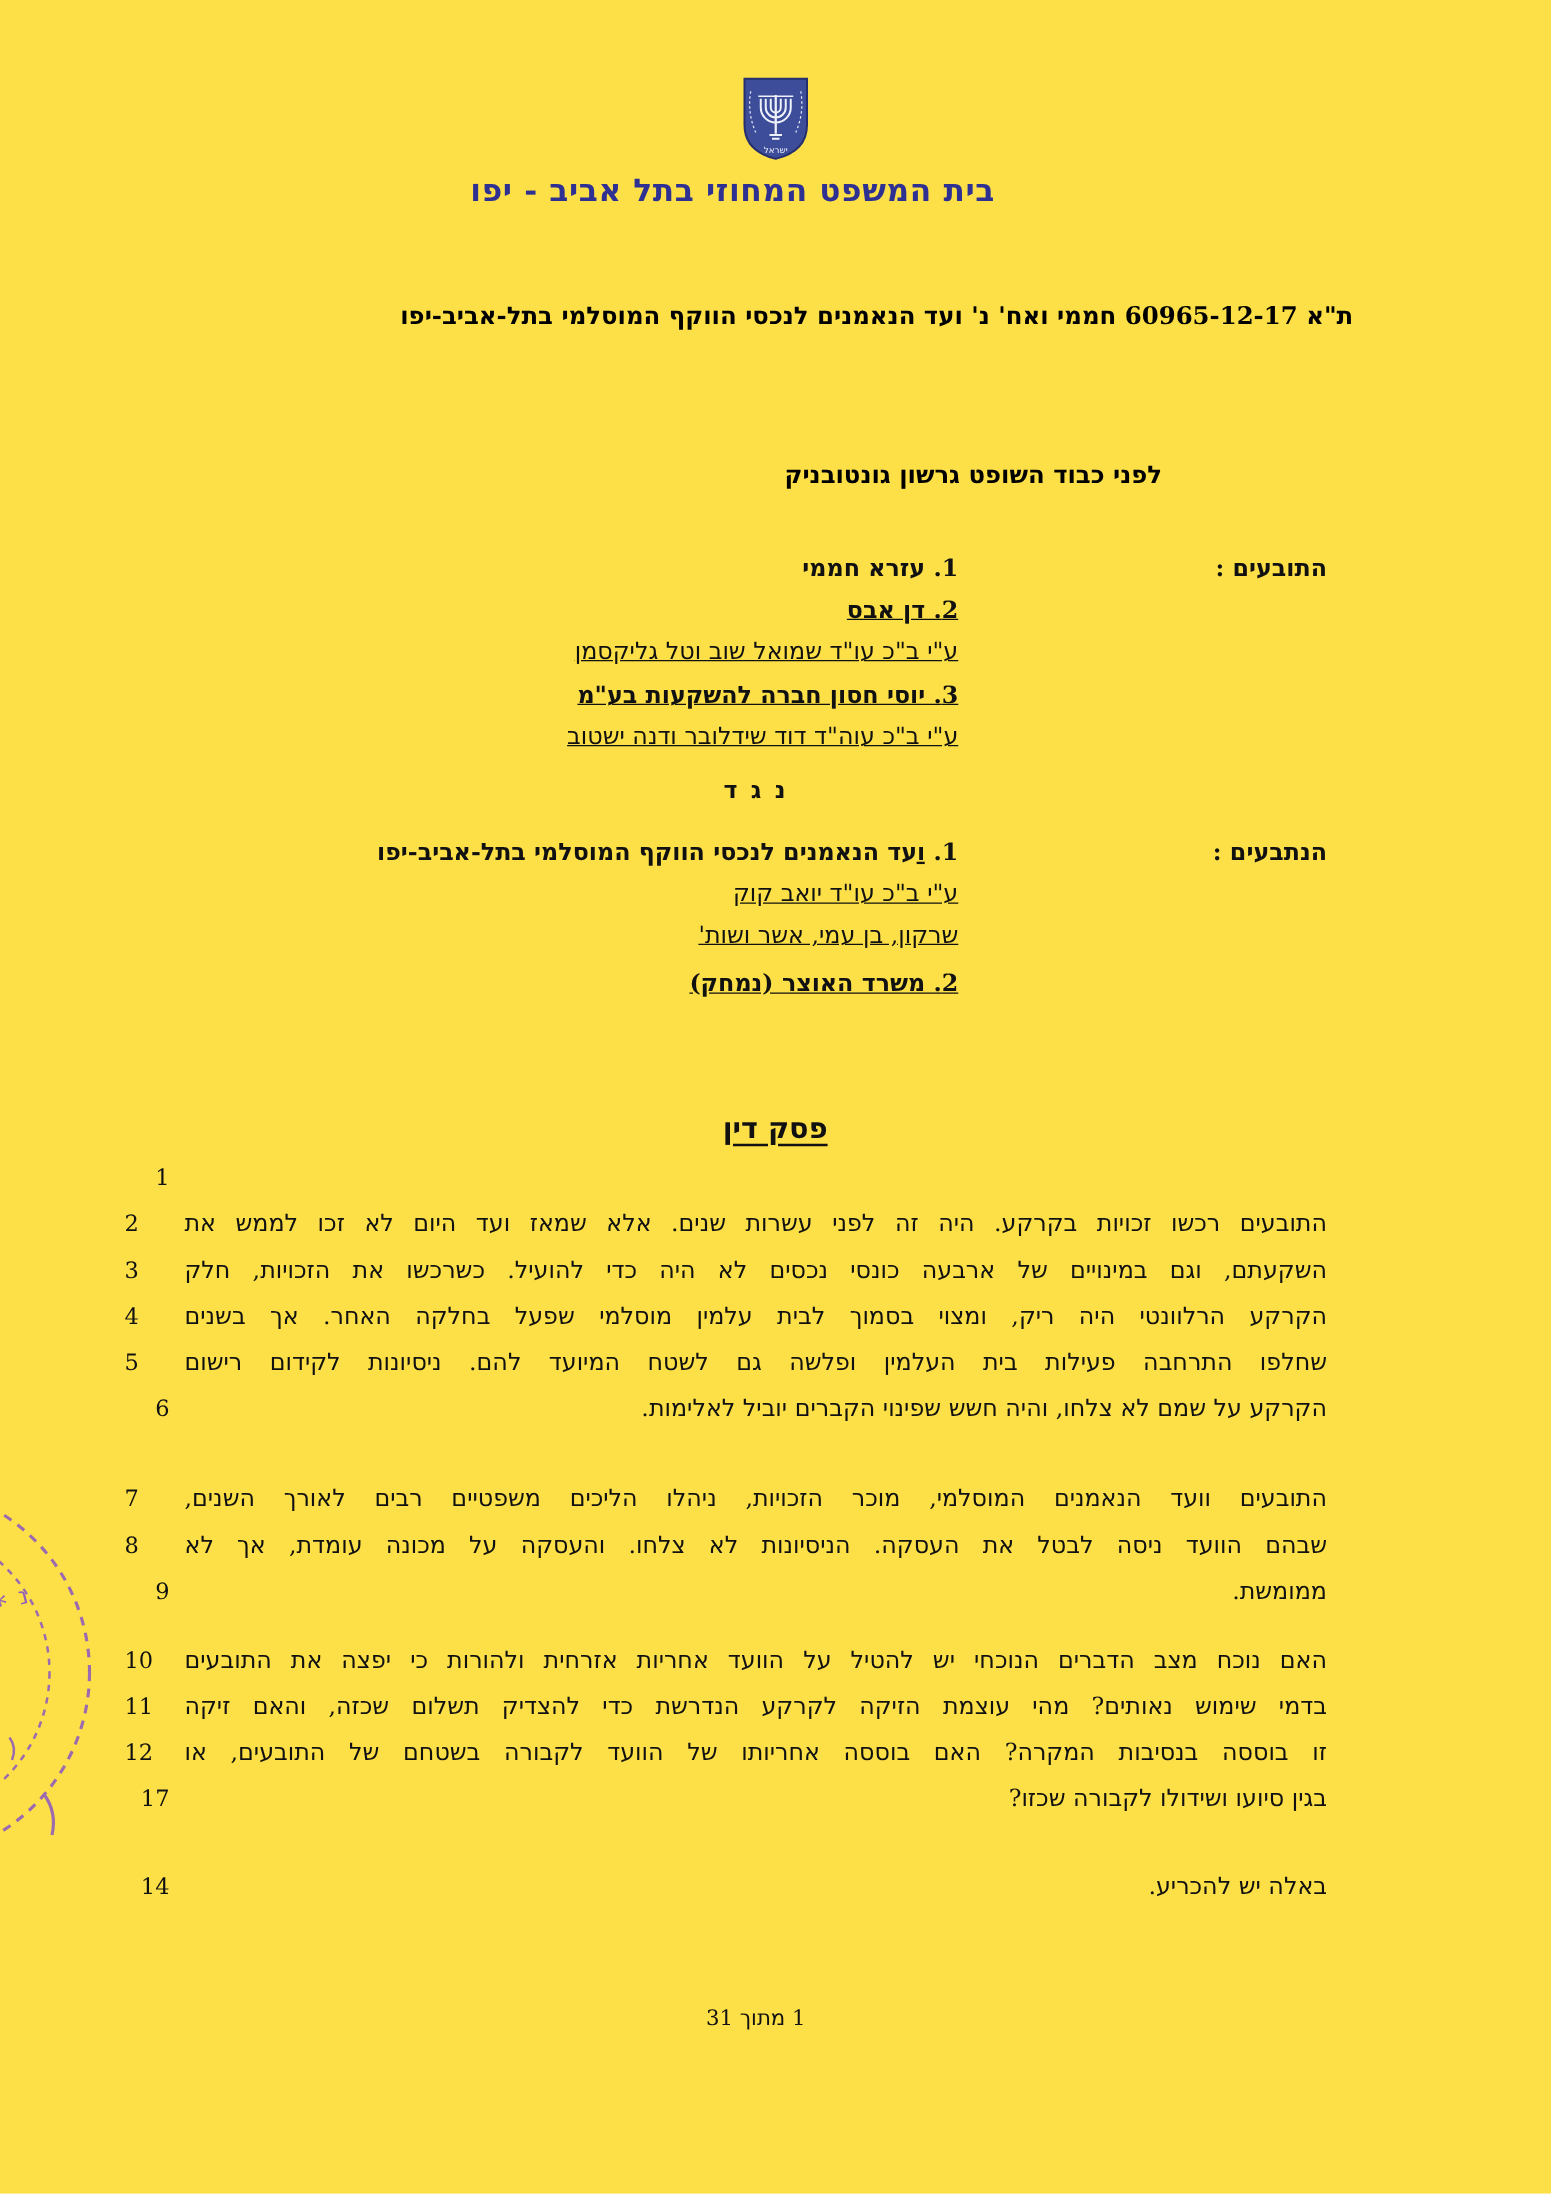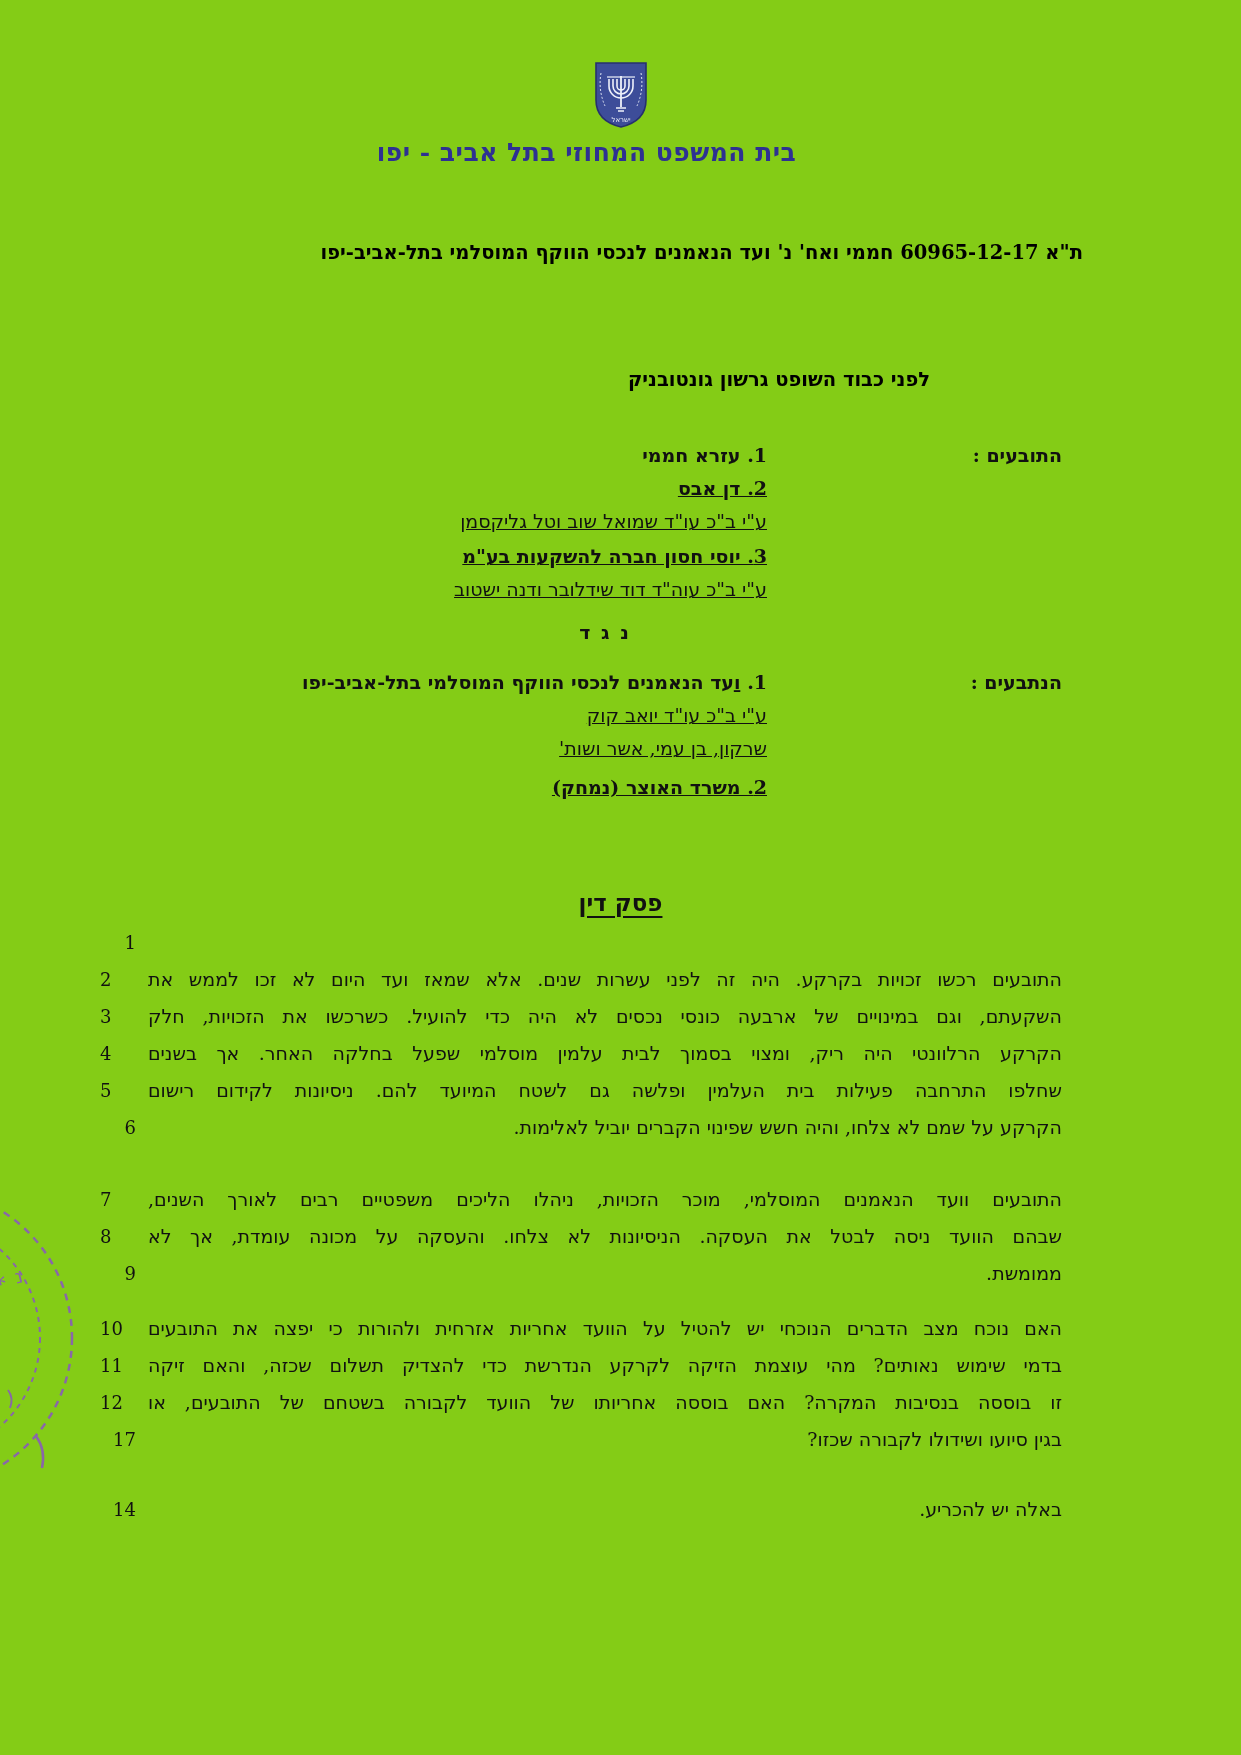--- a/index.html
+++ b/index.html
@@ -1,19 +1,19 @@
 <!DOCTYPE html>
 <html lang="he"><head>
 <meta charset="utf-8">
 <style>
   html,body { margin:0; padding:0; background:#ffffff; }
   .doc {
     position:relative;
     width:1241px; height:1755px;
-    background:#84cc16;
+    background:#fde047;
     direction:rtl;
     overflow:hidden;
     font-family:"DejaVu Serif","DejaVu Sans",serif; 
     color:#111111;
   }
   .header { padding-top:60px; text-align:center; }
   .emblem { width:56px; height:70px; display:inline-block; }
   .court-title {
     position:relative; left:-34px;
     margin-top:4px;
@@ -144,14 +144,15 @@
     <g stroke="#8a56c2" fill="none" opacity="0.85">
       <circle cx="-78" cy="160" r="150" stroke-width="2.5" stroke-dasharray="7 6"></circle>
       <circle cx="-78" cy="160" r="118" stroke-width="2" stroke-dasharray="5 5"></circle>
       <path d="M36,258 Q46,272 42,290" stroke-width="2.5"></path>
       <path d="M8,212 Q14,220 10,230" stroke-width="2"></path>
     </g>
     <text x="8" y="112" font-size="22" fill="#8a56c2" opacity="0.9" transform="rotate(-14 8 112)">*</text>
     <text x="24" y="104" font-size="19" fill="#8a56c2" opacity="0.9" transform="rotate(-14 24 104)">נ</text>
   </svg>
 
+  <div class="footer">1 מתוך 31</div>
 
 </div>
 
 </body></html>

